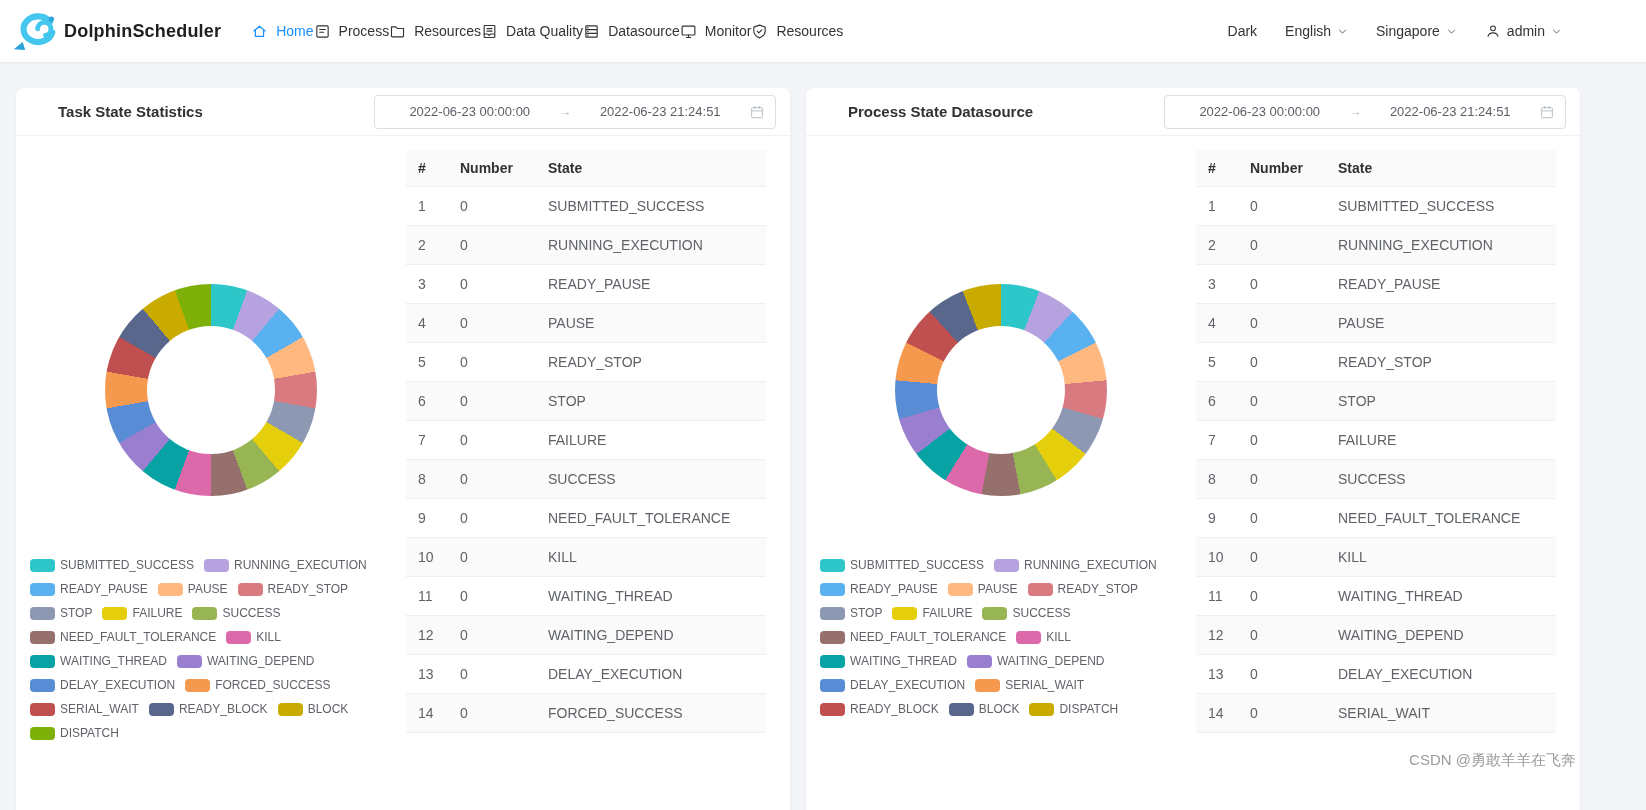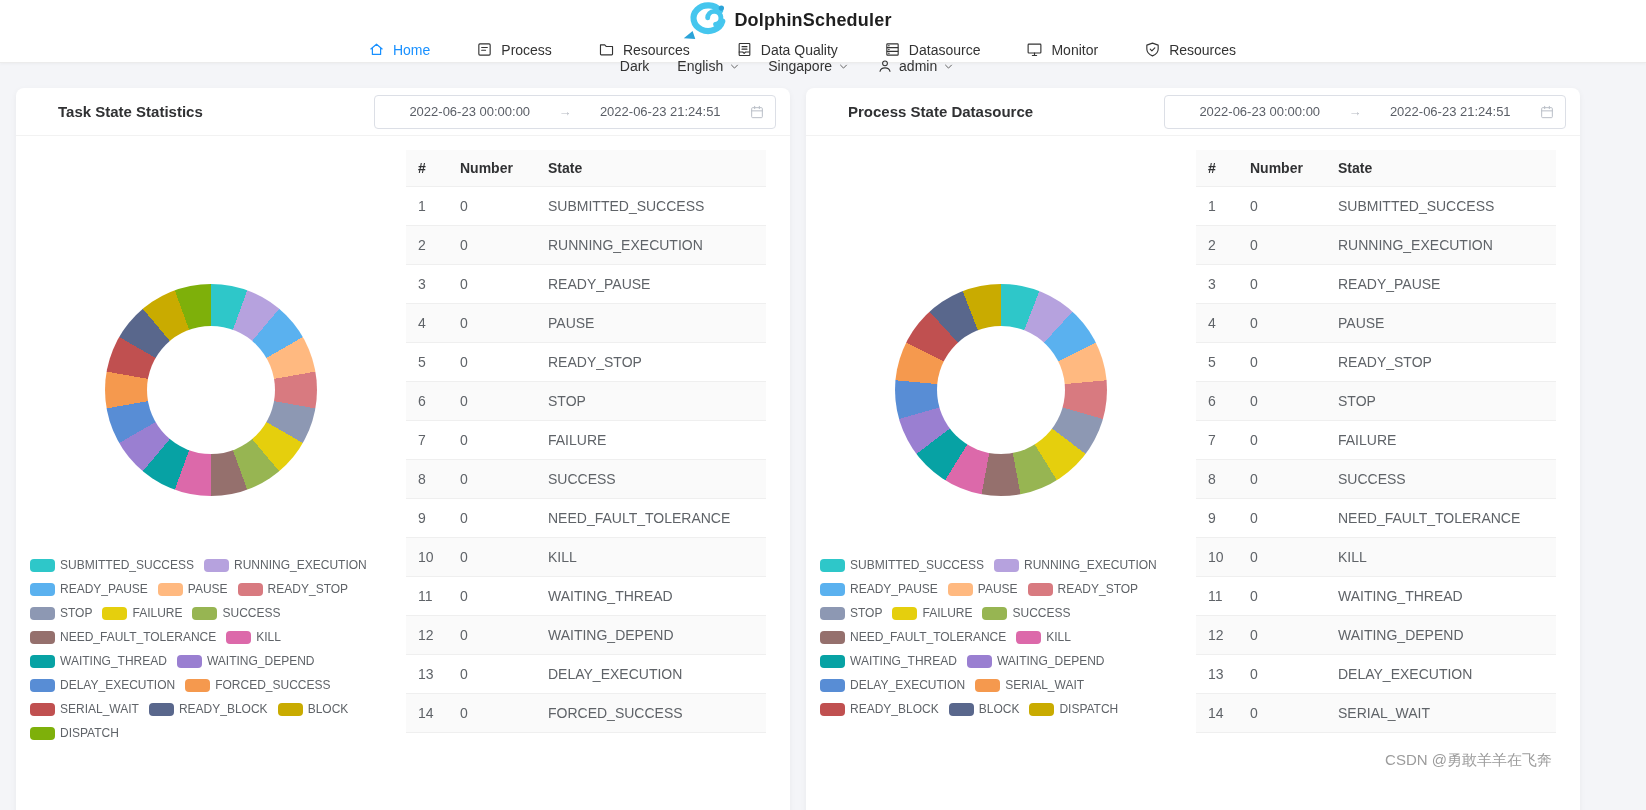--- a/index.html
+++ b/index.html
@@ -5,25 +5,25 @@
   * { box-sizing: border-box; margin: 0; padding: 0; }
   html, body {
     width: 1646px; height: 810px; overflow: hidden;
     font-family: "Liberation Sans", sans-serif;
     background: #f4f5f8; position: relative;
   }
   
   .topbar {
     height: 63px; background: #fff; display: flex; align-items: center;
     padding: 0 84px 0 12px; border-bottom: 1px solid #ececec;
-    box-shadow: 0 1px 3px rgba(0,0,0,.04); position: relative; z-index: 2; flex-direction: column;
+    box-shadow: 0 1px 3px rgba(0,0,0,.04); position: relative; z-index: 2;
   }
   .logo { display: flex; align-items: center; gap: 6px; cursor: pointer; min-width: 205px; }
   .logo-text { font-size: 18px; font-weight: bold; color: #1f1f1f; letter-spacing: .2px; }
-  .main-nav { display: flex; align-items: center; gap: 46px; margin-left: 30px; flex: 1; }
+  .main-nav { display: flex; align-items: center; margin-left: 30px; flex: 1; }
   .nav-item { display: flex; align-items: center; gap: 8px; font-size: 14px; color: #333; cursor: pointer; white-space: nowrap; }
   .nav-item.active { color: #1890ff; }
   .nav-icon { display: inline-flex; }
   .nav-icon svg { width: 17px; height: 17px; }
   .nav-right { display: flex; align-items: center; gap: 28px; font-size: 14px; color: #333; }
   .nav-right-item { display: inline-flex; align-items: center; gap: 6px; cursor: pointer; white-space: nowrap; }
   .chev { display: inline-flex; color: #555; }
   .chev svg { width: 11px; height: 11px; }
   .usr-ic { display: inline-flex; color: #333; }
   .usr-ic svg { width: 16px; height: 16px; }
@@ -61,21 +61,21 @@
   .state-table { width: 100%; border-collapse: collapse; font-size: 14px; color: #5f6368; }
   .state-table th {
     background: #fafafa; text-align: left; font-weight: bold; color: #303133;
     padding: 10px 12px; border-bottom: 1px solid #efefef;
   }
   .state-table td { padding: 11px 12px; border-bottom: 1px solid #efefef; }
   .state-table tbody tr:nth-child(even) { background: #fafafa; }
   .col-idx { width: 42px; }
   .col-num { width: 88px; }
   
-  .watermark { position: absolute; right: 94px; bottom: 40px; color: #9c9c9c; font-size: 15px; z-index: 3; }
+  .watermark { position: absolute; right: 70px; bottom: 40px; color: #9c9c9c; font-size: 15px; z-index: 3; }
 </style>
 </head>
 <body>
 
 <header class="topbar">
   <div class="logo">
     <svg viewBox="0 0 52 46" width="46" height="41">
       <path d="M43 12 A 16.5 14.5 0 1 0 45.5 24" fill="none" stroke="#45c6ee" stroke-width="7" stroke-linecap="round"></path>
       <path d="M29 20 a 7.5 7.5 0 1 1 9 7.5" fill="none" stroke="#45c6ee" stroke-width="5.5" stroke-linecap="round"></path>
       <path d="M12 35 l -10 8 13 1 z" fill="#2ba3d8"></path>

